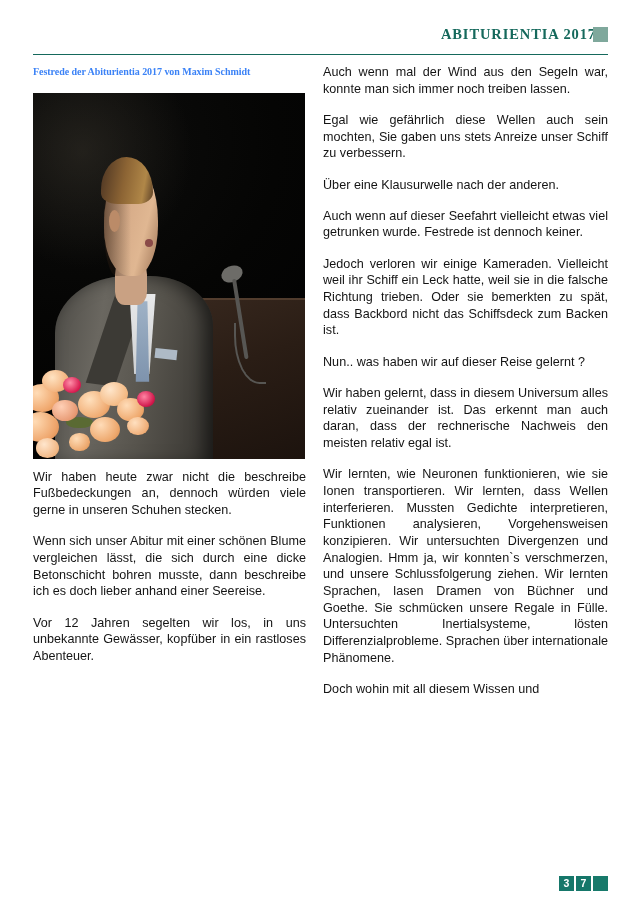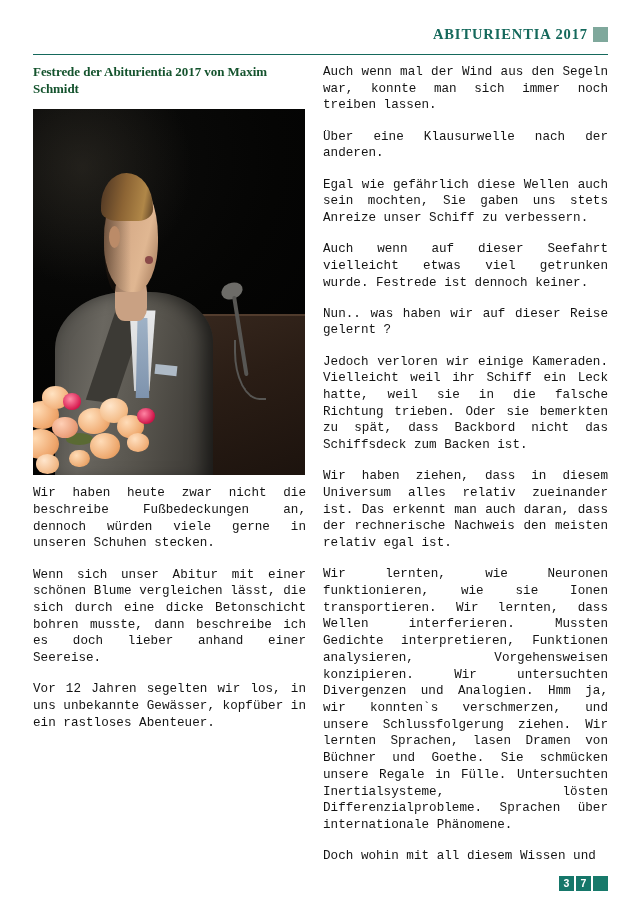--- a/index.html
+++ b/index.html
@@ -19,21 +19,21 @@
   
   .header {
     position: absolute;
     left: 33px;
     top: 26px;
     width: 575px;
     height: 30px;
   }
   .header-title {
     position: absolute;
-    right: 20px;
+    right: 12px;
     top: 0px;
     font-family: "Liberation Serif", "DejaVu Serif", serif;
     font-weight: bold;
     font-size: 14.5px;
     letter-spacing: 0.9px;
     color: #15695c;
     white-space: nowrap;
   }
   .header-square {
     position: absolute;
@@ -57,23 +57,23 @@
     position: absolute;
     top: 64px;
     width: 273px;
   }
   .col-left  { left: 33px; }
   .col-right { left: 323px; width: 285px; }
 
   .headline {
     font-family: "Liberation Serif", "DejaVu Serif", serif;
     font-weight: bold;
-    font-size: 13px;
+    font-size: 10px;
     line-height: 16.6px;
-    color: #14532d;
+    color: #3b82f6;
     margin: 0 0 12px 0;
     letter-spacing: -0.05px;
   }
 
   
   .photo {
     position: relative;
     width: 272px;
     height: 366px;
     margin: 0 0 10px 0;
@@ -254,21 +254,21 @@
     position: absolute;
     border-radius: 50%;
   }
   .ph-leaf {
     position: absolute;
     background: #5a6a33;
     border-radius: 50%;
   }
   
   p.body {
-    font-family: Liberation Mono, monospace;
+    font-family: Liberation Sans, sans-serif;
     font-size: 12.6px;
     line-height: 16.7px;
     color: #141414;
     text-align: justify;
     margin: 0 0 14.5px 0;
     letter-spacing: 0.02px;
     -webkit-hyphens: manual;
     hyphens: manual;
   }
   p.body:last-child { margin-bottom: 0; }
@@ -348,26 +348,26 @@
       </div>
     </div>
 
     <p class="body">Wir haben heute zwar nicht die beschreibe Fußbedeckungen an, dennoch würden viele gerne in unseren Schuhen stecken.</p>
     <p class="body">Wenn sich unser Abitur mit einer schönen Blume vergleichen lässt, die sich durch eine dicke Betonschicht bohren musste, dann beschreibe ich es doch lieber anhand einer Seereise.</p>
     <p class="body">Vor 12 Jahren segelten wir los, in uns unbekannte Gewässer, kopfüber in ein rastloses Abenteuer.</p>
   </div>
 
   <div class="col col-right">
     <p class="body">Auch wenn mal der Wind aus den Segeln war, konnte man sich immer noch treiben lassen.</p>
+    <p class="body">Egal wie gefährlich diese Wellen auch sein mochten, Sie gaben uns stets Anreize unser Schiff zu verbessern.</p>
     <p class="body">Über eine Klausurwelle nach der anderen.</p>
-    <p class="body">Egal wie gefährlich diese Wellen auch sein mochten, Sie gaben uns stets Anreize unser Schiff zu verbessern.</p>
     <p class="body">Auch wenn auf dieser Seefahrt vielleicht etwas viel getrunken wurde. Festrede ist dennoch keiner.</p>
+    <p class="body">Jedoch verloren wir einige Kameraden. Vielleicht weil ihr Schiff ein Leck hatte, weil sie in die falsche Richtung trieben. Oder sie bemerkten zu spät, dass Backbord nicht das Schiffsdeck zum Backen ist.</p>
     <p class="body">Nun.. was haben wir auf dieser Reise gelernt ?</p>
-    <p class="body">Jedoch verloren wir einige Kameraden. Vielleicht weil ihr Schiff ein Leck hatte, weil sie in die falsche Richtung trieben. Oder sie bemerkten zu spät, dass Backbord nicht das Schiffsdeck zum Backen ist.</p>
-    <p class="body">Wir haben ziehen, dass in diesem Universum alles relativ zueinander ist. Das erkennt man auch daran, dass der rechnerische Nachweis den meisten relativ egal ist.</p>
+    <p class="body">Wir haben gelernt, dass in diesem Universum alles relativ zueinander ist. Das erkennt man auch daran, dass der rechnerische Nachweis den meisten relativ egal ist.</p>
     <p class="body">Wir lernten, wie Neuronen funktionieren, wie sie Ionen transportieren. Wir lernten, dass Wellen interferieren. Mussten Gedichte interpretieren, Funktionen analysieren, Vorgehensweisen konzipieren. Wir untersuchten Divergenzen und Analogien. Hmm ja, wir konnten`s verschmerzen, und unsere Schlussfolgerung ziehen. Wir lernten Sprachen, lasen Dramen von Büchner und Goethe. Sie schmücken unsere Regale in Fülle. Untersuchten Inertialsysteme, lösten Differenzialprobleme. Sprachen über internationale Phänomene.</p>
     <p class="body">Doch wohin mit all diesem Wissen und</p>
   </div>
 
   <div class="folio">
     <div class="folio-box">3</div>
     <div class="folio-box">7</div>
     <div class="folio-box blank"></div>
   </div>
 

